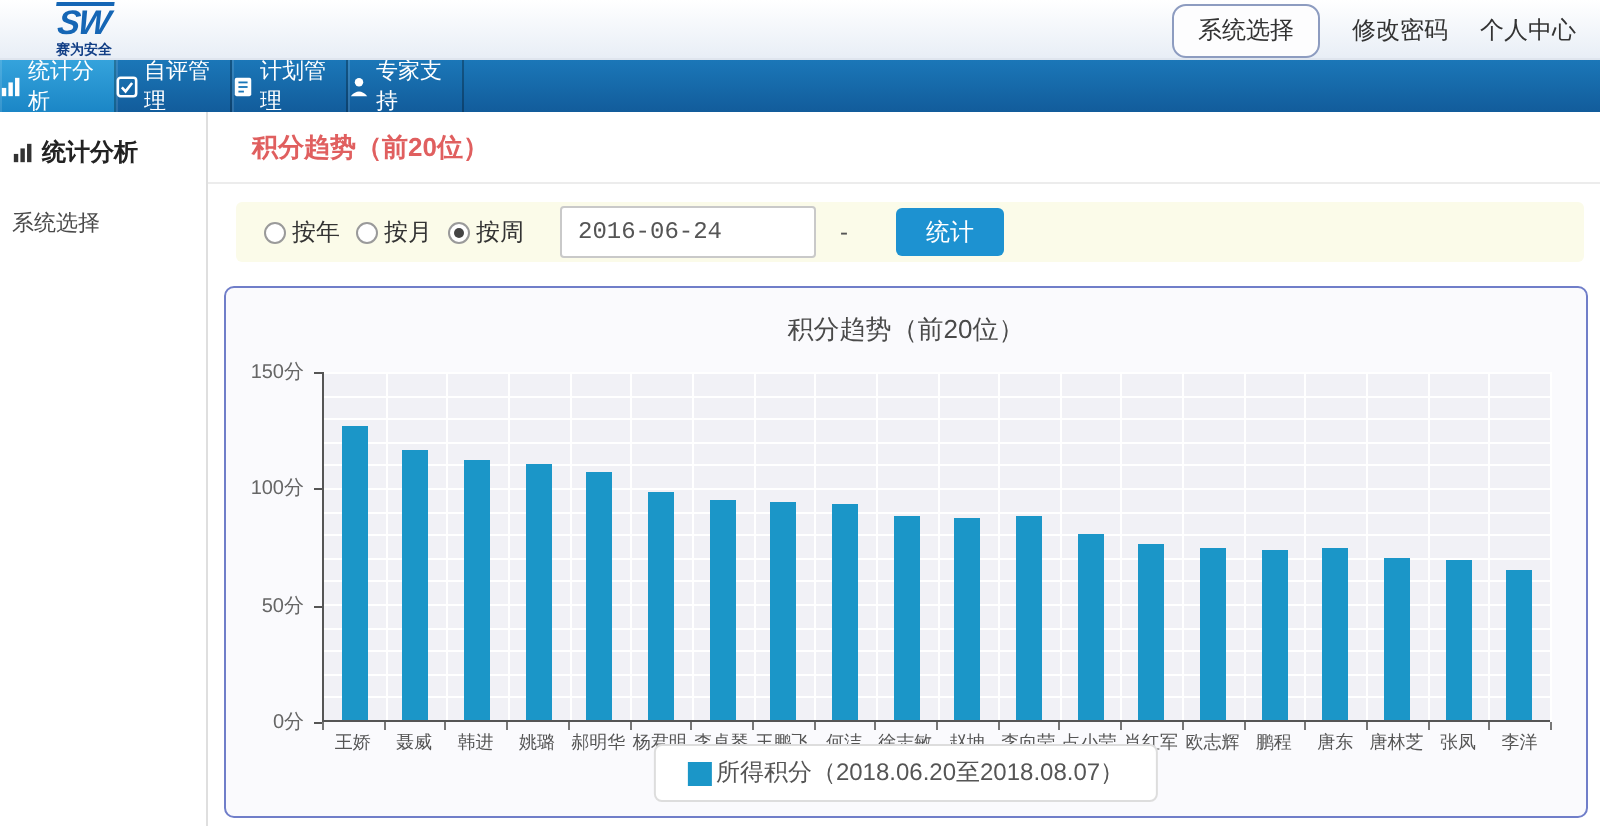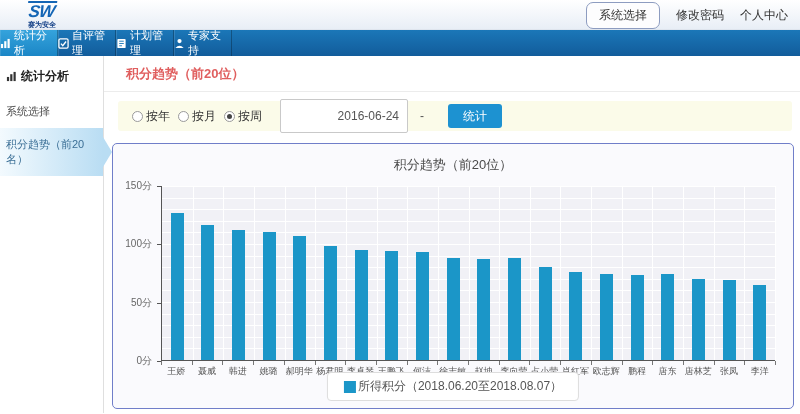--- a/index.html
+++ b/index.html
@@ -46,23 +46,23 @@
     padding: 9px 0 8px 22px; border-bottom: 1px solid #ececec; }
 
   
   .filter-bar { margin: 9px 8px 0 14px; height: 30px; background: #fbfbe9; border-radius: 3px;
     display: flex; align-items: center; padding: 0 14px; font-size: 12px; color: #333; }
   .radio-option { display: flex; align-items: center; margin-right: 8px; cursor: pointer; }
   .radio-dot { width: 11px; height: 11px; border: 1px solid #9a9a9a; border-radius: 50%;
     background: #fff; display: inline-block; margin-right: 3px; position: relative; flex: none; }
   .radio-dot.checked::after { content:""; position: absolute; left: 2px; top: 2px;
     width: 5px; height: 5px; border-radius: 50%; background: #444; }
-  .date-input { width: 128px; height: 34px; border: 1px solid #c9c9c9; border-radius: 2px;
+  .date-input { width: 128px; height: 26px; border: 1px solid #c9c9c9; border-radius: 2px;
     font-size: 12px; color: #555; padding: 0 8px; margin-left: 10px;
-    font-family: Liberation Sans, sans-serif; text-align: right; }
+    font-family: Liberation Mono, monospace; }
   .date-sep { margin: 0 4px 0 12px; color: #555; }
   .stat-btn { margin-left: 20px; width: 54px; height: 24px; background: #1d92d1; color: #fff;
     border: none; border-radius: 3px; font-size: 12px; cursor: pointer;
     font-family: Liberation Mono, monospace; }
 
   
   .chart-panel { margin: 12px 6px 0 8px; height: 266px; border: 1px solid #707ec9;
     border-radius: 5px; background: #fafafd; position: relative; }
   .chart-title { text-align: center; font-size: 13px; color: #4a4a4a; padding-top: 12px; }
   .plot-area { position: absolute; left: 48px; right: 18px; top: 42px; height: 175px;
@@ -138,21 +138,20 @@
   <div class="sidebar">
     <div class="sidebar-title">
       <svg width="11" height="11" viewBox="0 0 12 12">
           <rect x="1" y="6.5" width="2.4" height="4.5" fill="#333"></rect>
           <rect x="4.6" y="3.5" width="2.4" height="7.5" fill="#333"></rect>
           <rect x="8.2" y="1" width="2.4" height="10" fill="#333"></rect>
         </svg>
       <span>统计分析</span>
     </div>
     <div class="side-item">系统选择</div>
-    <div class="side-item active">积分趋势（前20名）</div>
   </div>
 
   <div class="main">
     <div class="page-title">积分趋势（前20位）</div>
 
     <div class="filter-bar">
       <label class="radio-option">
         <span class="radio-dot"></span>
         <span>按年</span>
       </label>

